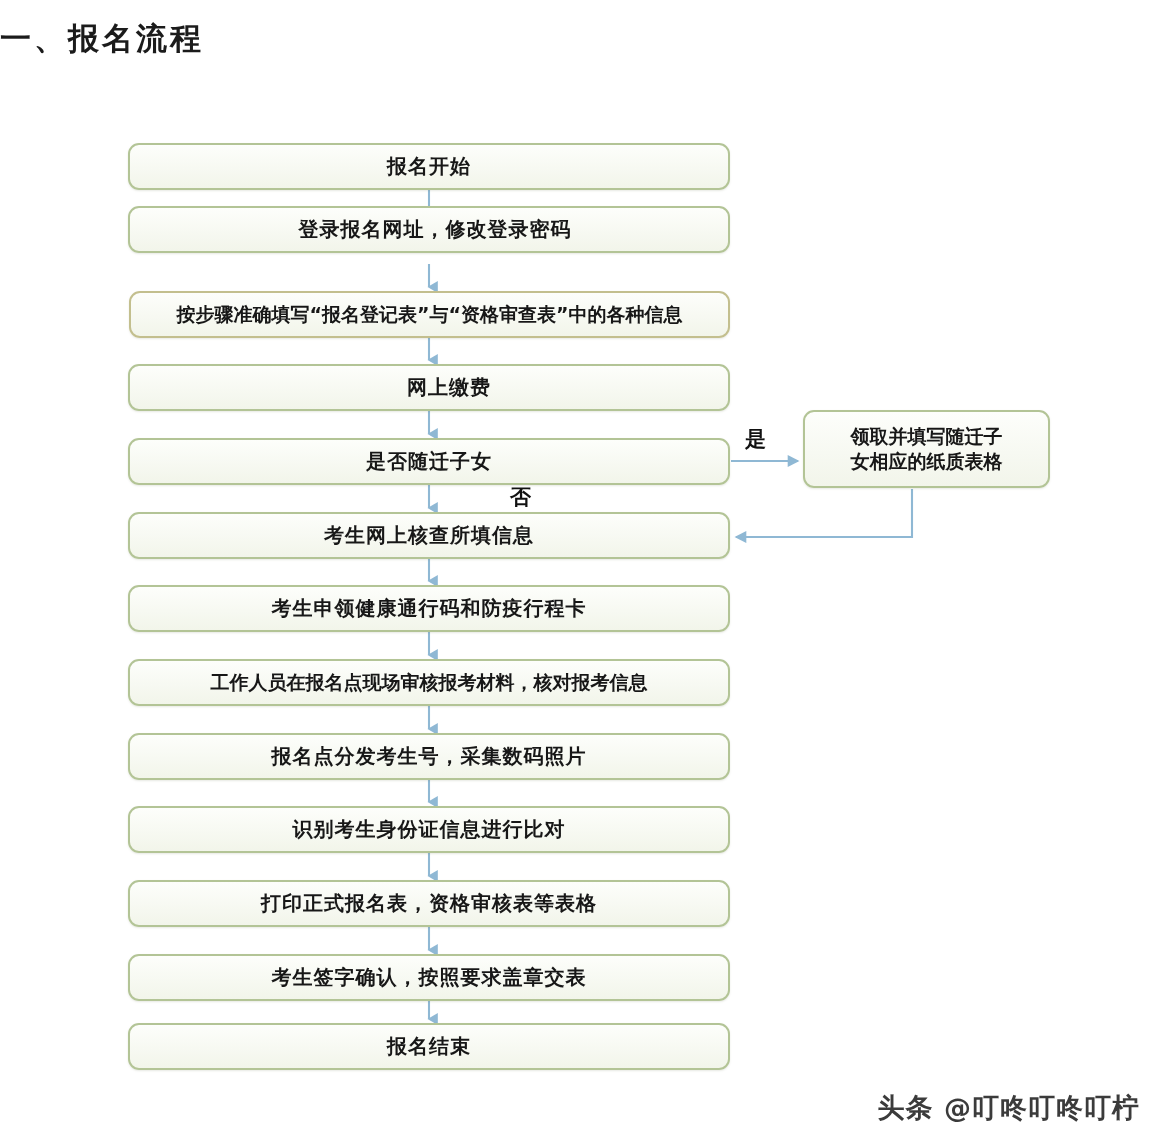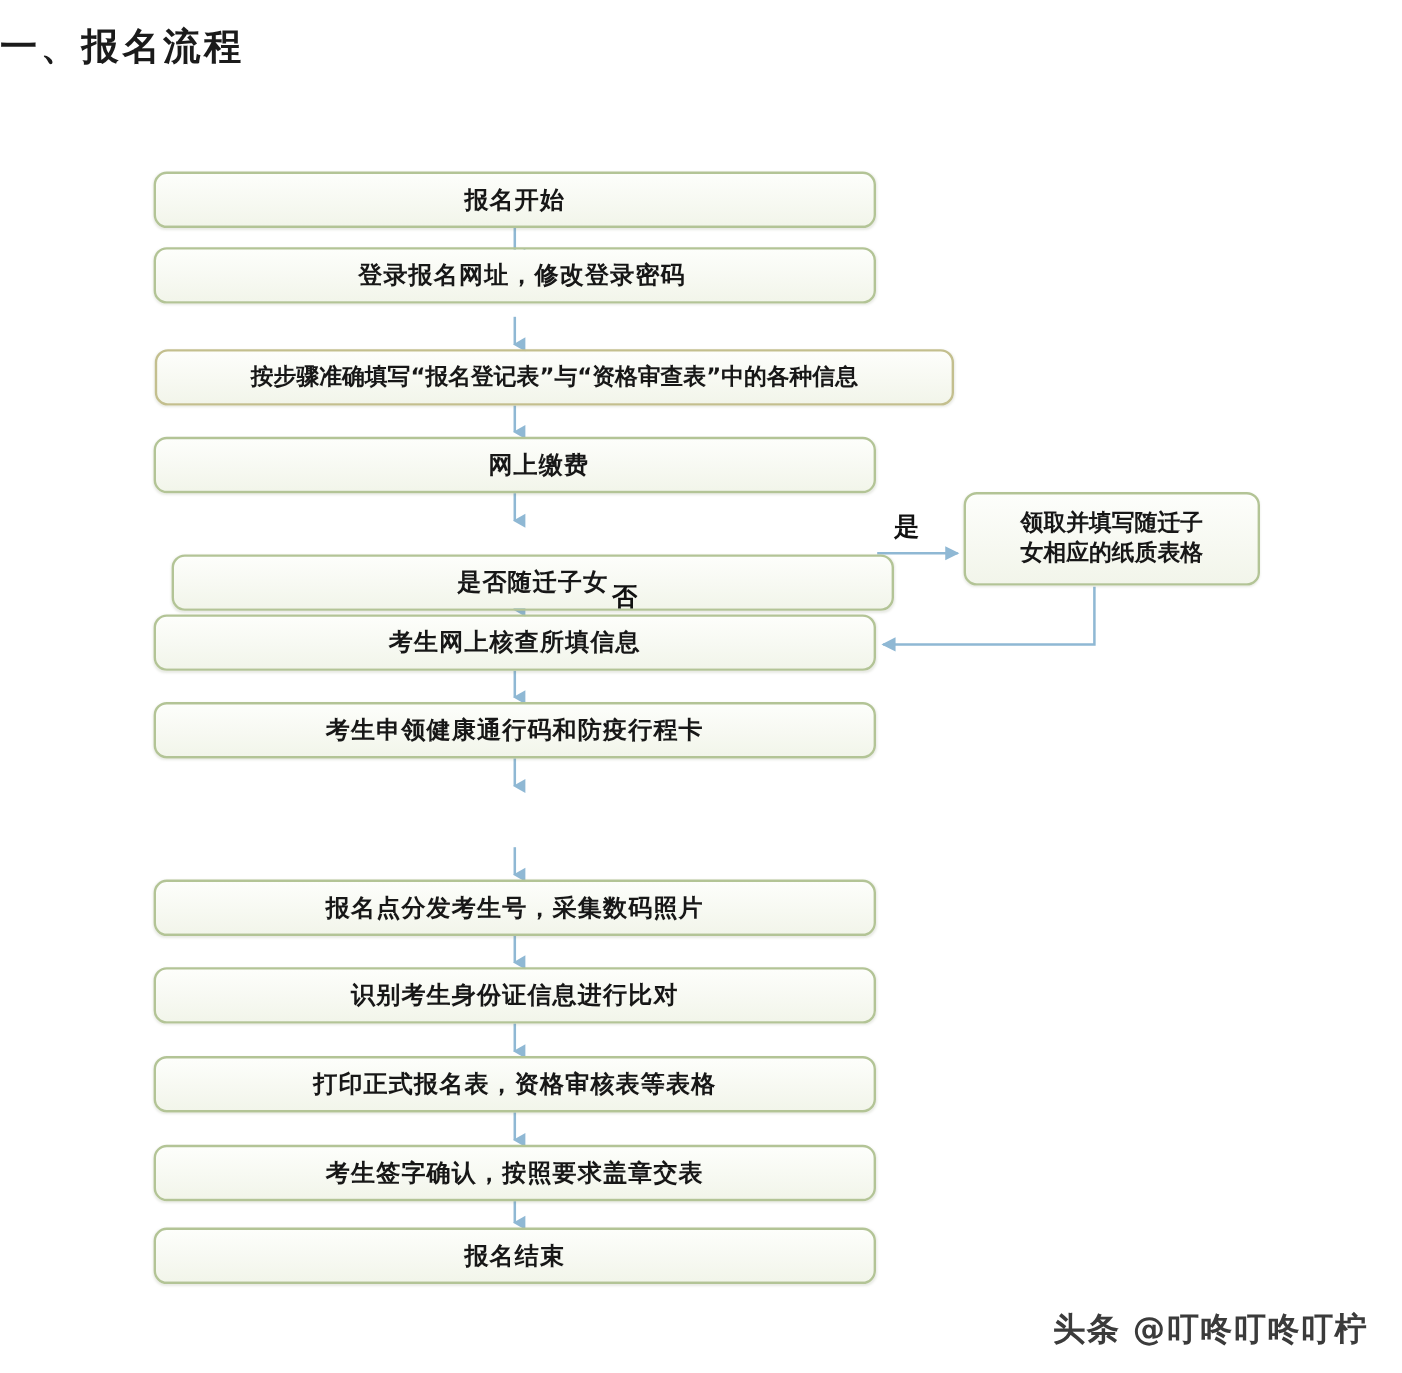--- a/index.html
+++ b/index.html
@@ -75,21 +75,21 @@
   
   .main-box {
     left: 128px;
     width: 602px;
     height: 47px;
   }
 
   
   .box-wide {
     left: 129px;
-    width: 666px;
+    width: 601px;
     border-color: #c3bf8e;
   }
   .box-wide .box-label {
     font-size: 19px;
     letter-spacing: 0px;
   }
 
   .long-text .box-label { font-size: 19px; letter-spacing: 0px; }
 
   
@@ -180,32 +180,35 @@
   </div>
 
   <div class="flow-box main-box box-wide" style="top:291px;">
     <span class="box-label">按步骤准确填写“报名登记表”与“资格审查表”中的各种信息</span>
   </div>
 
   <div class="flow-box main-box" style="top:364px;padding-left:40px;">
     <span class="box-label">网上缴费</span>
   </div>
 
-  <div class="flow-box main-box" style="top:462px;margin-left:15px;">
+  <div class="flow-box main-box" style="top:438px;">
     <span class="box-label">是否随迁子女</span>
   </div>
 
   <div class="flow-box main-box" style="top:512px;">
     <span class="box-label">考生网上核查所填信息</span>
   </div>
 
   <div class="flow-box main-box" style="top:585px;">
     <span class="box-label">考生申领健康通行码和防疫行程卡</span>
   </div>
 
+  <div class="flow-box main-box long-text" style="top:659px;">
+    <span class="box-label">工作人员在报名点现场审核报考材料，核对报考信息</span>
+  </div>
 
   <div class="flow-box main-box" style="top:733px;">
     <span class="box-label">报名点分发考生号，采集数码照片</span>
   </div>
 
   <div class="flow-box main-box" style="top:806px;">
     <span class="box-label">识别考生身份证信息进行比对</span>
   </div>
 
   <div class="flow-box main-box" style="top:880px;">

